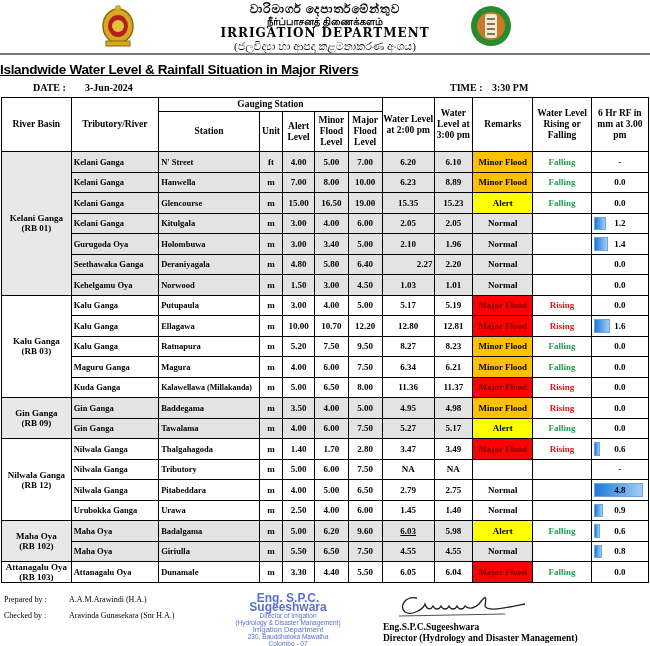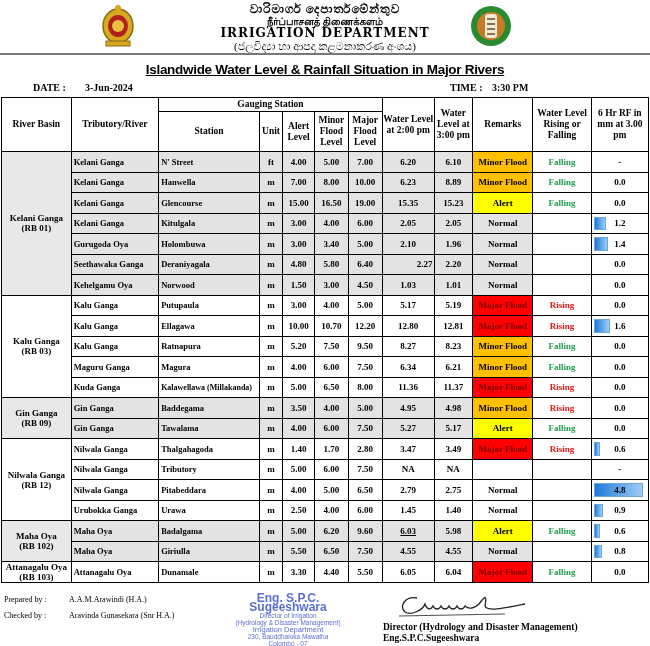--- a/index.html
+++ b/index.html
@@ -6,21 +6,21 @@
   body { width: 650px; height: 646px; background: #fff; font-family: "Liberation Serif", serif; color: #000; position: relative; overflow: hidden; }
   .header { position: absolute; left: 0; top: 0; width: 650px; height: 56px; }
   .logo-left { position: absolute; left: 100px; top: 4px; width: 36px; height: 44px; }
   .logo-right { position: absolute; left: 470px; top: 5px; width: 42px; height: 42px; }
   .head-text { position: absolute; left: 190px; top: 3px; width: 270px; text-align: center; }
   .head-text .si { font-size: 12px; font-weight: bold; line-height: 13px; letter-spacing: 1px; }
   .head-text .ta { font-size: 10px; font-weight: bold; line-height: 11px; }
   .head-text .en { font-size: 12px; font-weight: bold; line-height: 13px; letter-spacing: 1px; font-family: "DejaVu Serif", serif; }
   .head-text .si2 { font-size: 11px; line-height: 13px; }
   .rule { position: absolute; left: 0; top: 53px; width: 650px; height: 2px; background: #777; }
-  .title { position: absolute; left: 0; top: 62px; width: 650px; text-align: center; font-size: 13.5px; font-weight: bold; text-decoration: underline; font-family: "Liberation Sans", sans-serif; letter-spacing: -0.3px; }
+  .title { position: absolute; left: 0; top: 62px; width: 650px; font-size: 13.5px; font-weight: bold; text-decoration: underline; font-family: "Liberation Sans", sans-serif; letter-spacing: -0.3px; }
   .dt { position: absolute; top: 82px; font-size: 10px; font-weight: bold; }
   table { position: absolute; left: 1px; top: 97px; border-collapse: collapse; width: 648px; font-size: 9px; font-weight: bold; }
   td, th { border: 1.5px solid #000; text-align: center; vertical-align: middle; padding: 0; }
   th { font-size: 9.5px; line-height: 11px; background: #fff; }
   tr.data td { height: 20.5px; }
   td.basin { background: #e8e8e8; font-size: 9px; }
   td.left { text-align: left; padding-left: 2px; font-size: 8.5px; }
   td.rem-minor { background: #ffc000; }
   td.rem-major { background: #ff0000; color: #7a0000; }
   td.rem-alert { background: #ffff00; }
@@ -415,16 +415,16 @@
     <div>(Hydrology &amp; Disaster Management)</div>
     <div style="font-size:7.5px">Irrigation Department</div>
     <div>230, Bauddhaloka Mawatha</div>
     <div>Colombo - 07</div>
   </div>
   <svg class="sig" viewBox="0 0 150 26">
     <path d="M22 6 C10 4 4 14 10 20 C16 24 28 18 30 12 C32 18 36 18 38 14 C40 18 44 18 46 14 C48 18 52 18 54 14 C56 18 60 18 62 14 C64 18 68 18 70 14 C74 18 80 16 84 12 C90 4 92 2 90 14 C92 20 110 16 130 12" fill="none" stroke="#222" stroke-width="1.3"></path>
     <path d="M4 24 L110 22" stroke="#222" stroke-width="0.8"></path>
   </svg>
   <div class="sig-name">
+    <div>Eng.S.P.C.Sugeeshwara</div>
     <div>Director (Hydrology and Disaster Management)</div>
-    <div>Eng.S.P.C.Sugeeshwara</div>
   </div>
 </div>
 
 </body></html>

